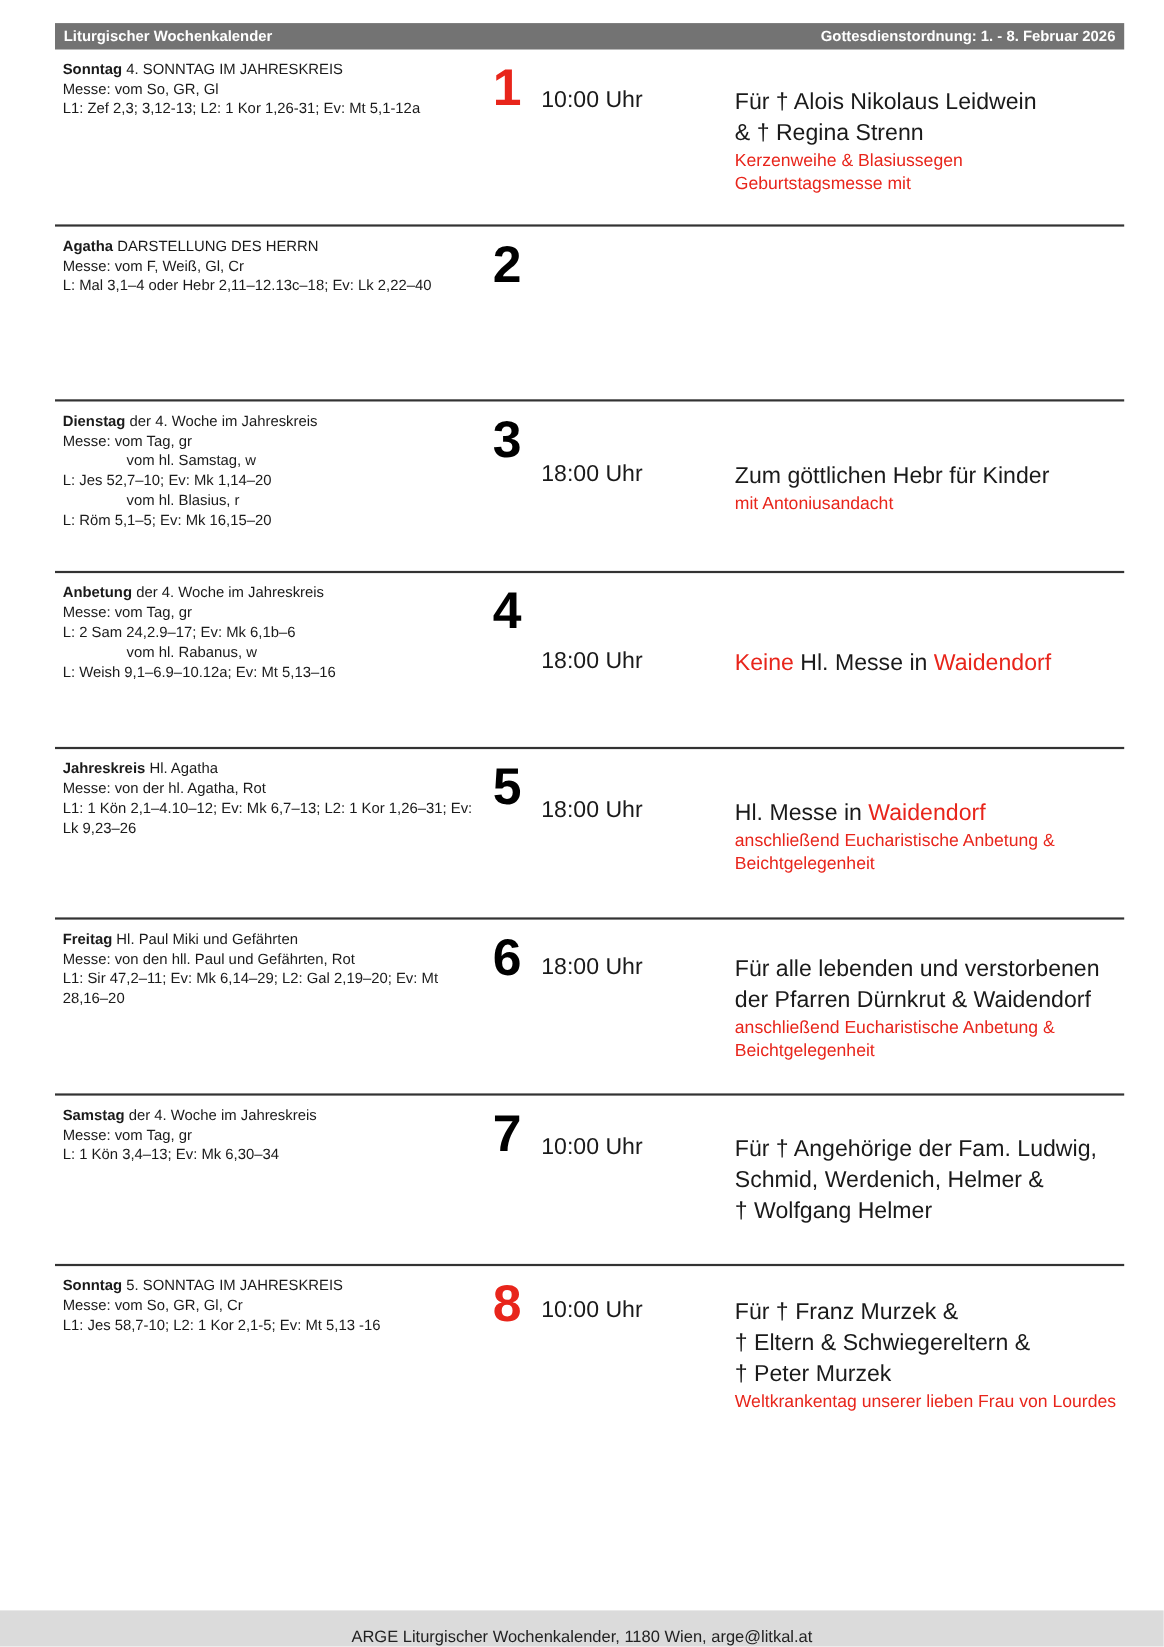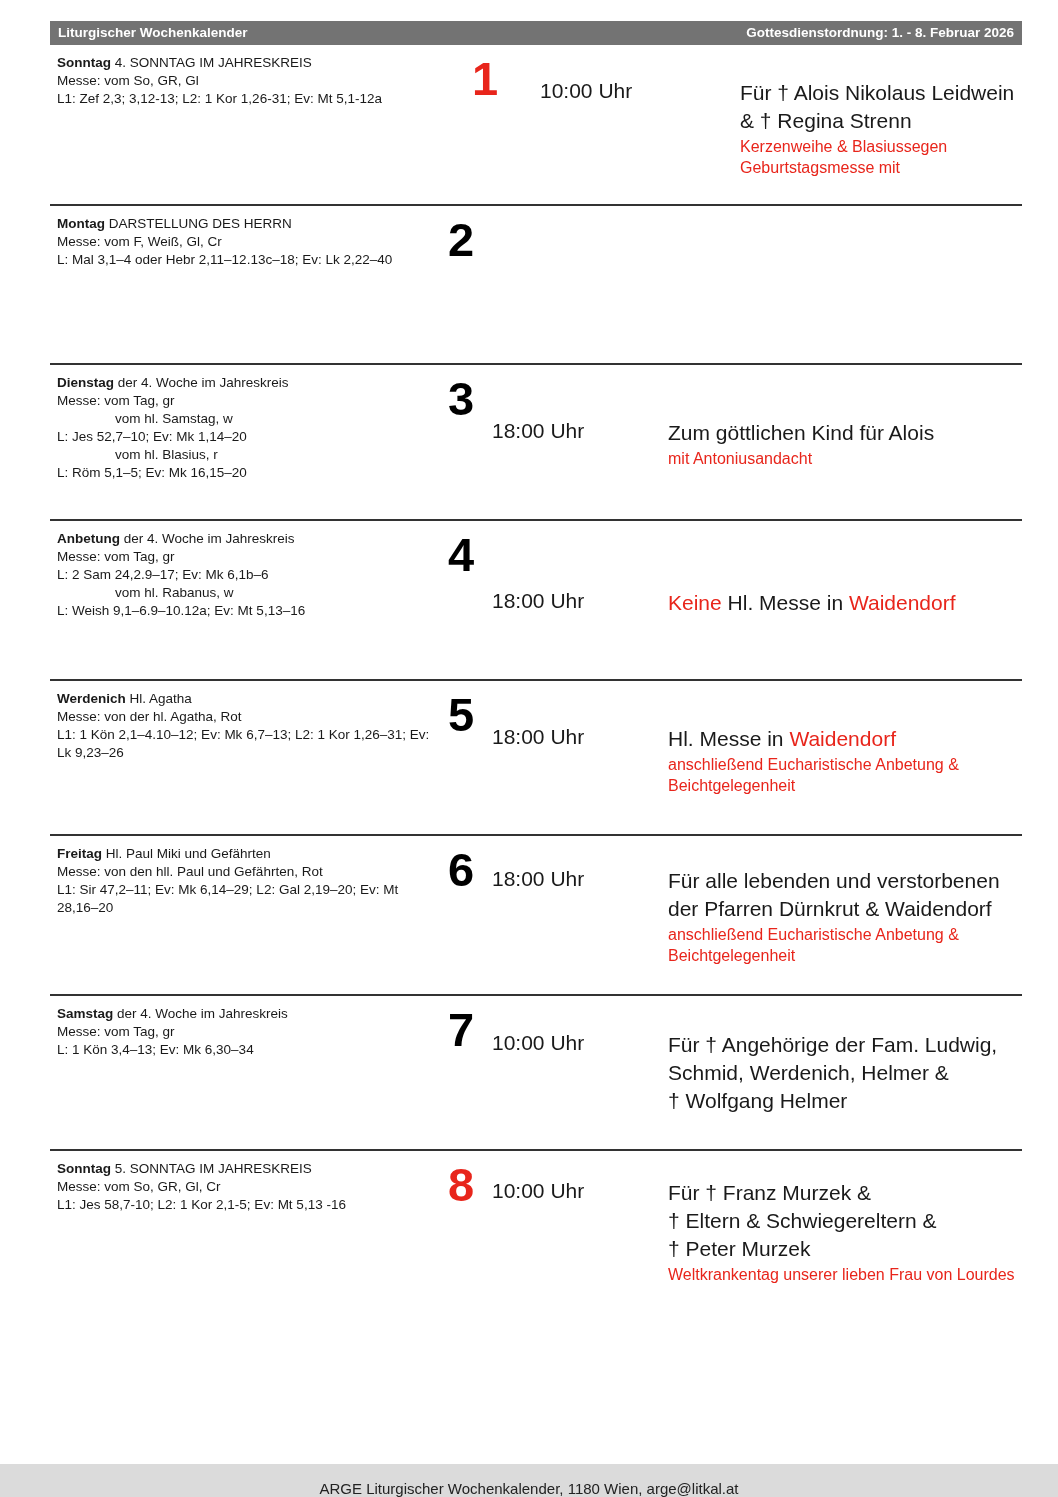--- a/index.html
+++ b/index.html
@@ -27,21 +27,21 @@
 
   
   .content { margin: 0 36px 0 50px; flex: 0 0 auto; }
 
   .row {
     display: grid;
     grid-template-columns: 380px 62px 128px 1fr;
     padding-top: 9px;
   }
   .row + .row { border-top: 2px solid #333; }
-  .row-1 { min-height: 159px; gap: 24px; }
+  .row-1 { min-height: 159px; }
   .row-2 { min-height: 159px; }
   .row-3 { min-height: 156px; }
   .row-4 { min-height: 160px; }
   .row-5 { min-height: 155px; }
   .row-6 { min-height: 160px; }
   .row-7 { min-height: 155px; }
   .row-8 { min-height: 220px; }
 
   .col-info { padding-left: 7px; font-size: 13.5px; line-height: 1.33; }
   .col-info .line { min-height: 18px; }
@@ -104,21 +104,21 @@
       <div class="notes">
           <div class="line">Kerzenweihe &amp; Blasiussegen</div>
           <div class="line">Geburtstagsmesse mit</div>
         </div>
     </div>
   </div>
 
   <div class="row row-2">
     <div class="col-info">
       <div class="line">
-        <span class="bold">Montag</span>
+        <span class="bold">Agatha</span>
         <span>DARSTELLUNG DES HERRN</span>
       </div>
       <div>
           <div class="line">Messe: vom F, Weiß, Gl, Cr</div>
           <div class="line">L: Mal 3,1–4 oder Hebr 2,11–12.13c–18; Ev: Lk 2,22–40</div>
         </div>
     </div>
     <div class="col-num">2</div>
     <div class="col-time"></div>
     <div class="col-intent"></div>
@@ -134,21 +134,21 @@
           <div class="line">Messe: vom Tag, gr</div>
           <div class="line indent">vom hl. Samstag, w</div>
           <div class="line">L: Jes 52,7–10; Ev: Mk 1,14–20</div>
           <div class="line indent">vom hl. Blasius, r</div>
           <div class="line">L: Röm 5,1–5; Ev: Mk 16,15–20</div>
         </div>
     </div>
     <div class="col-num">3</div>
     <div class="col-time">18:00 Uhr</div>
     <div class="col-intent">
-      <div class="main"><span>Zum göttlichen Kind für Alois</span></div>
+      <div class="main"><span>Zum göttlichen Hebr für Kinder</span></div>
       <div class="notes">
           <div class="line">mit Antoniusandacht</div>
         </div>
     </div>
   </div>
 
   <div class="row row-4">
     <div class="col-info">
       <div class="line">
         <span class="bold">Anbetung</span>
@@ -165,21 +165,21 @@
     <div class="col-time">18:00 Uhr</div>
     <div class="col-intent">
       <div class="main"><span class="red">Keine </span><span>Hl. Messe in </span><span class="red">Waidendorf</span></div>
       <div class="notes"></div>
     </div>
   </div>
 
   <div class="row row-5">
     <div class="col-info">
       <div class="line">
-        <span class="bold">Werdenich</span>
+        <span class="bold">Jahreskreis</span>
         <span>Hl. Agatha</span>
       </div>
       <div>
           <div class="line">Messe: von der hl. Agatha, Rot</div>
           <div class="line">L1: 1 Kön 2,1–4.10–12; Ev: Mk 6,7–13; L2: 1 Kor 1,26–31; Ev: Lk 9,23–26</div>
         </div>
     </div>
     <div class="col-num">5</div>
     <div class="col-time">18:00 Uhr</div>
     <div class="col-intent">

